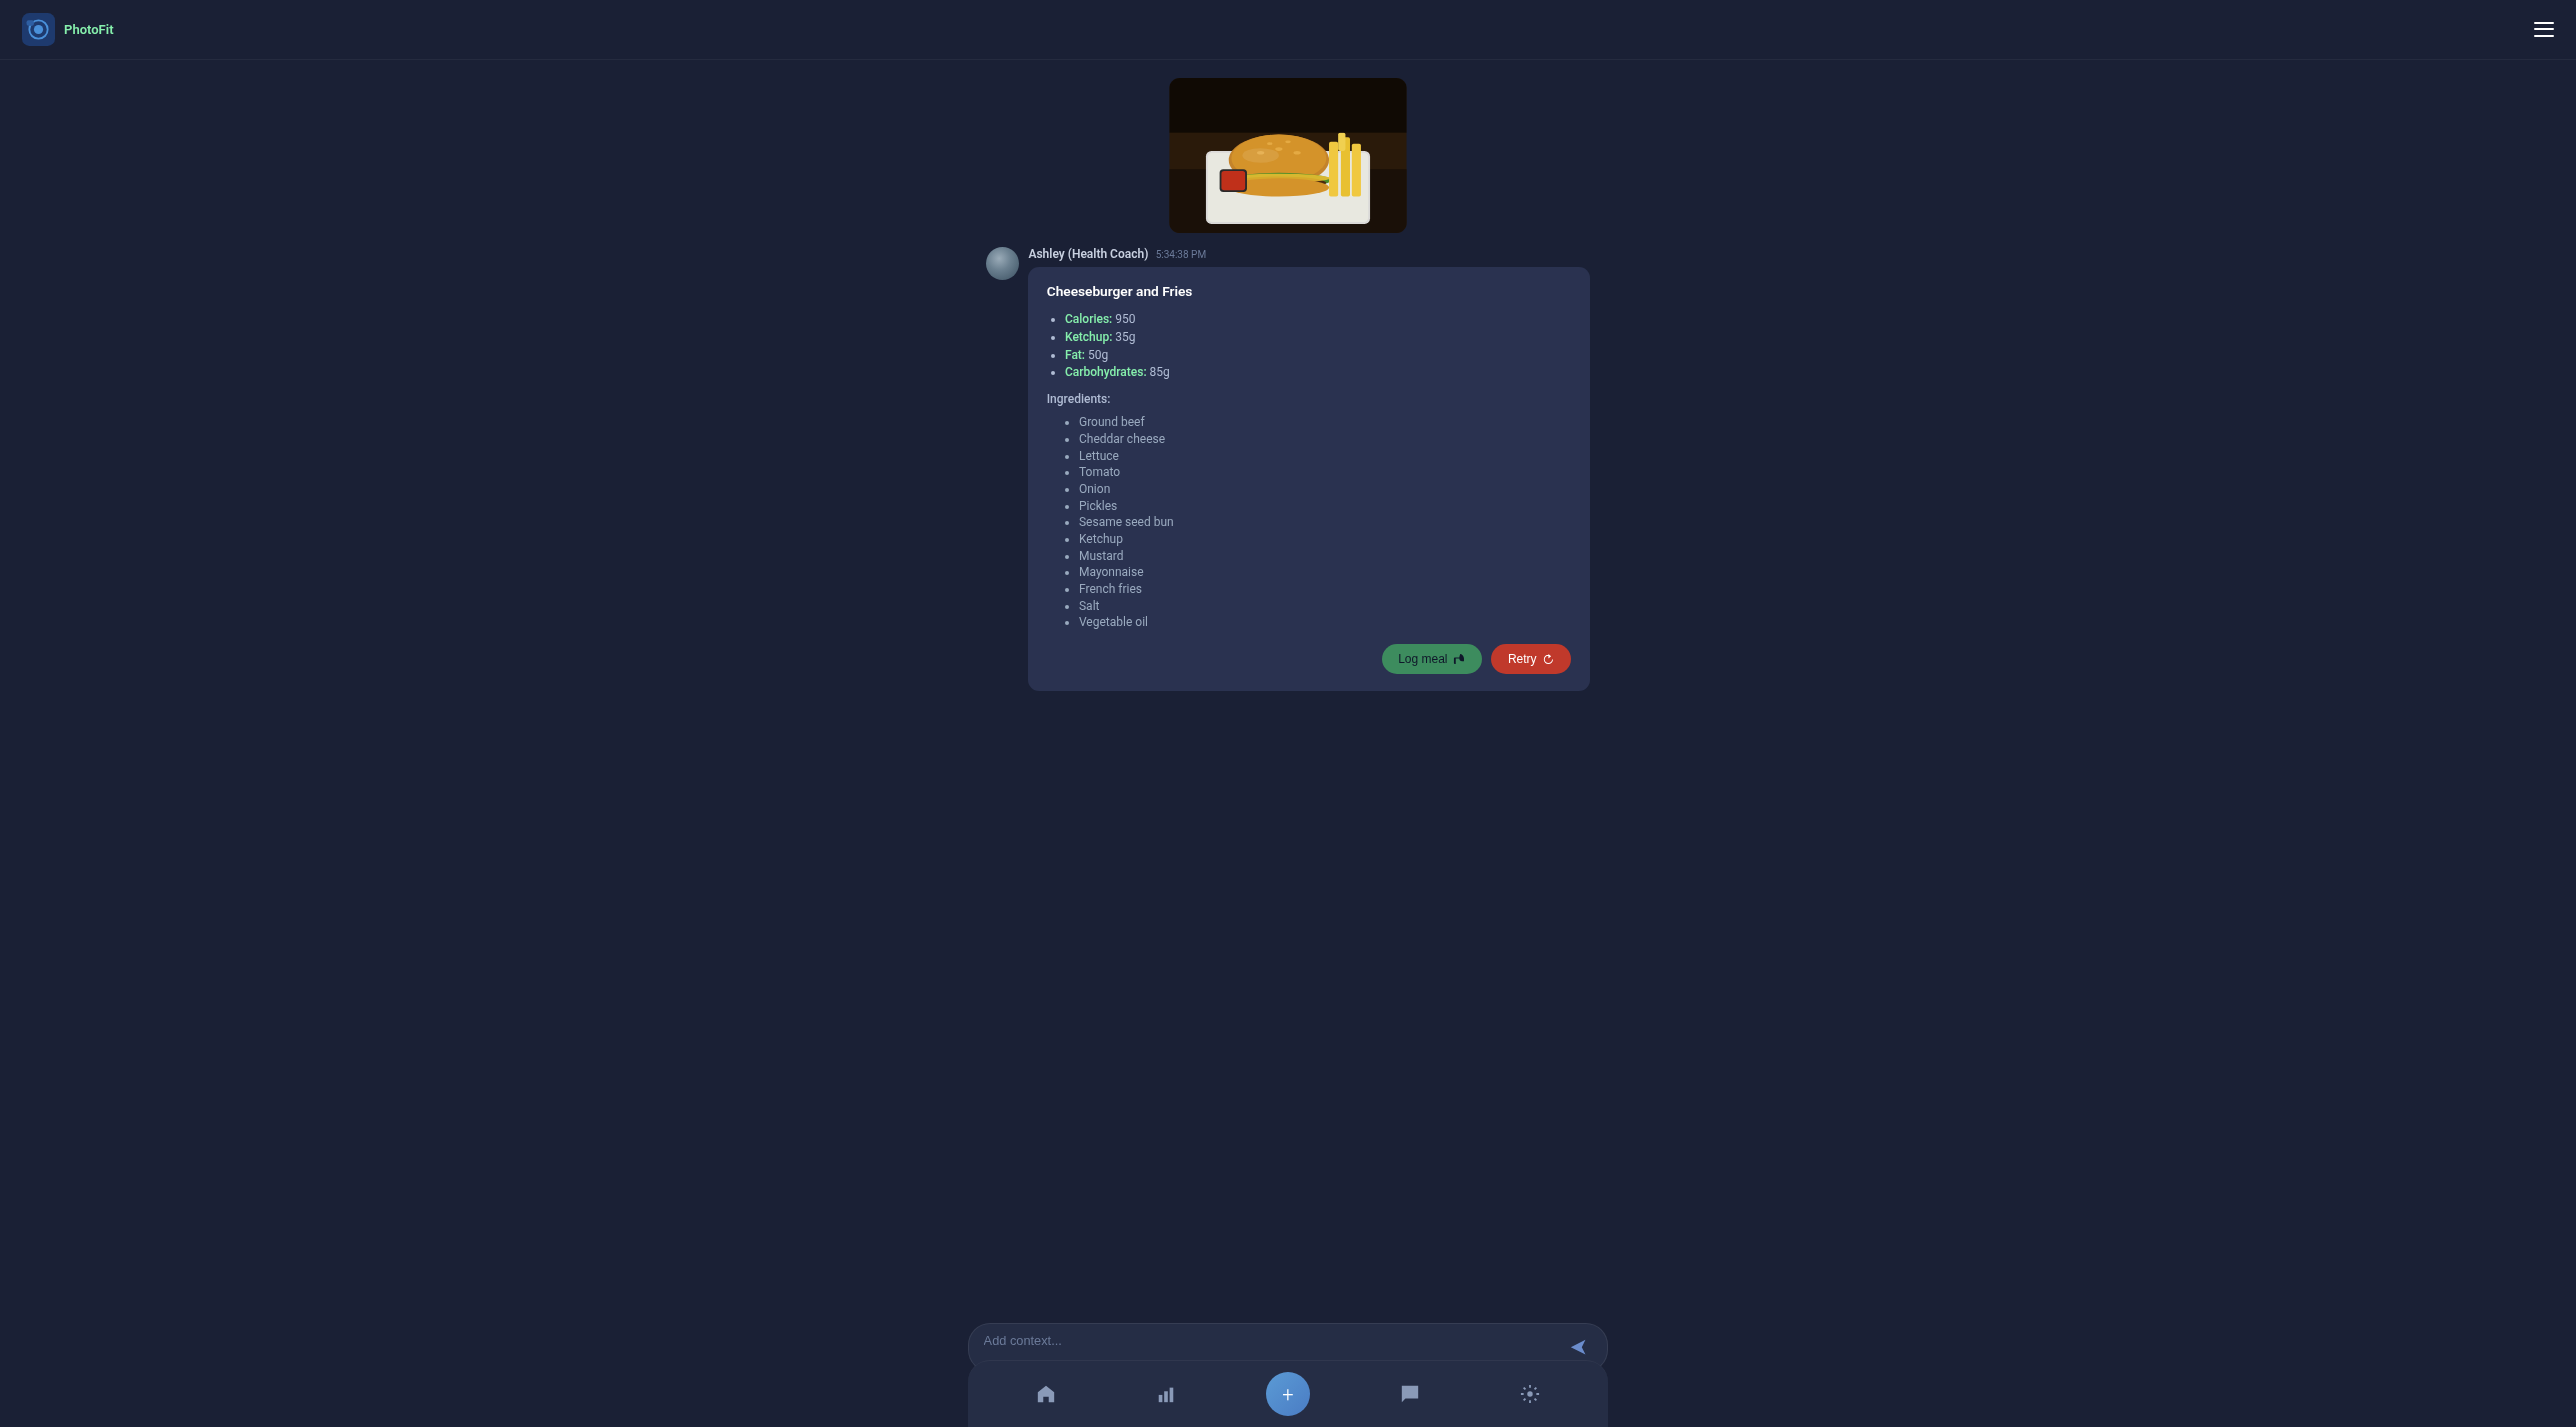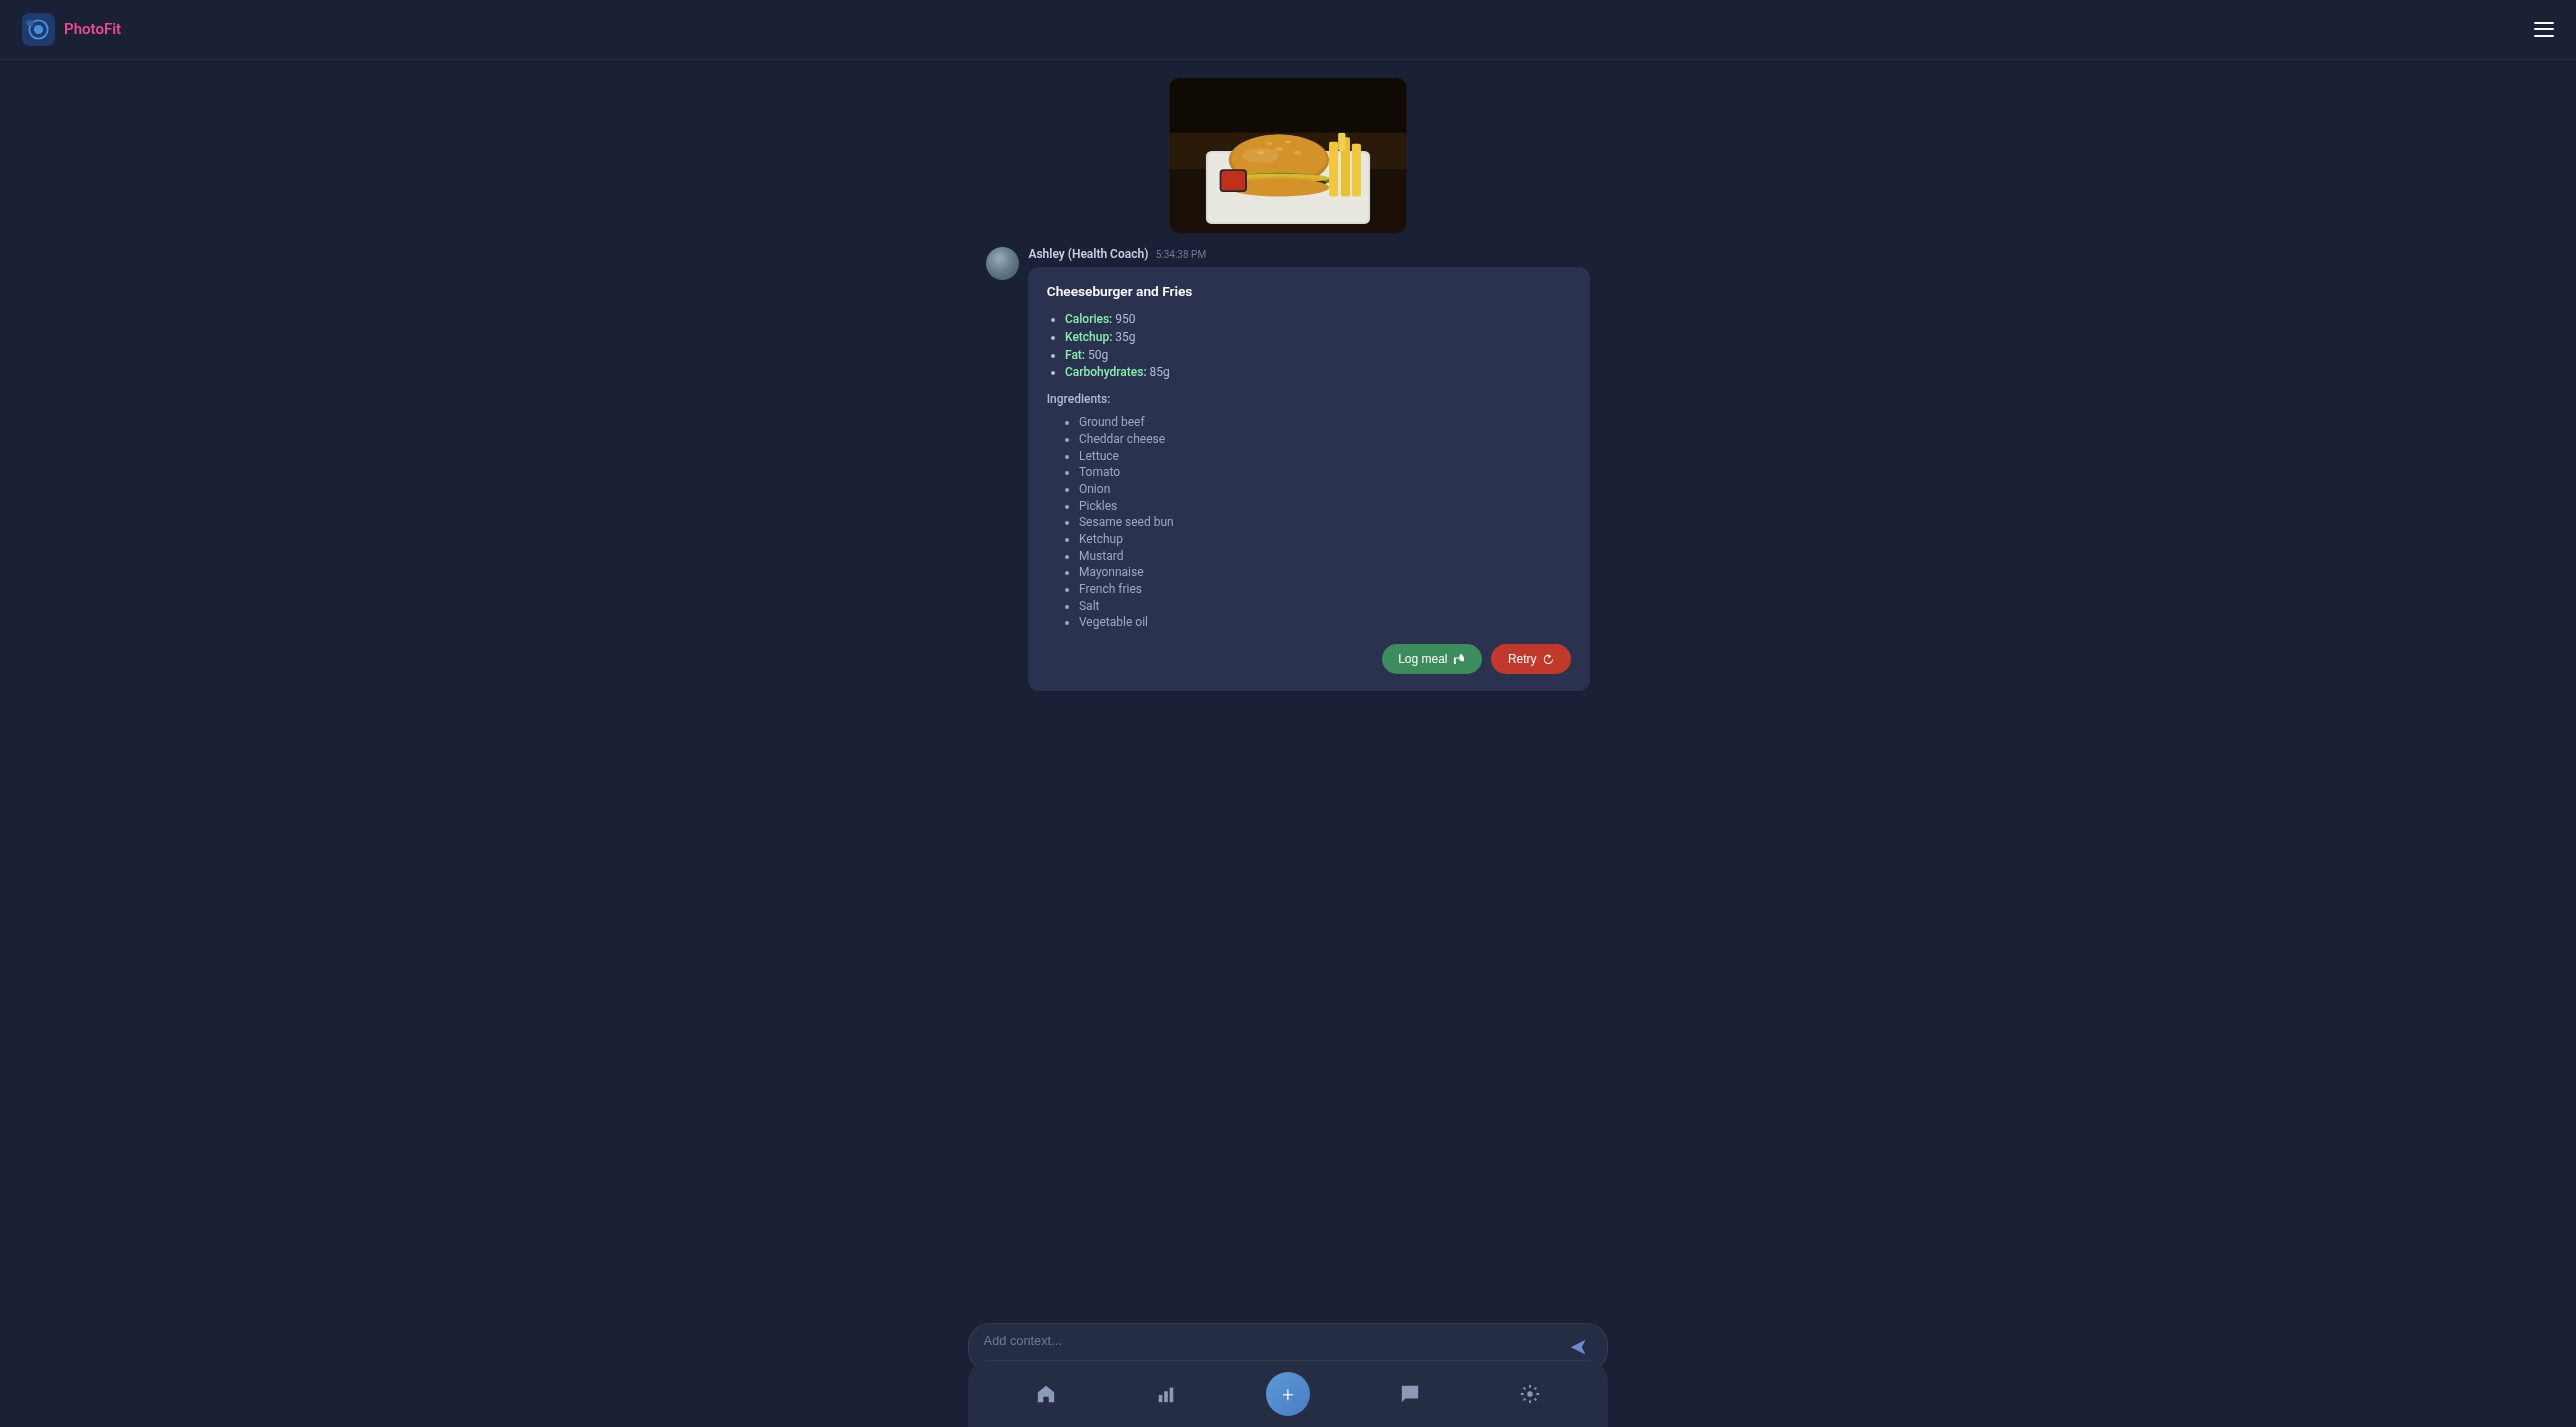--- a/index.html
+++ b/index.html
@@ -35,23 +35,23 @@
       align-items: center;
       gap: 9.1px;
     }
 
     .logo-icon {
       width: 33px;
       height: 33px;
     }
 
     .app-title {
-      font-size: 15px;
+      font-size: 13px;
       font-weight: 600;
-      color: #ec4899;
+      color: #86efac;
     }
 
     .hamburger-icon {
       display: flex;
       flex-direction: column;
       gap: 4.6px;
       cursor: pointer;
     }
 
     .hamburger-icon span {
@@ -187,21 +187,21 @@
     
     .action-buttons {
       display: flex;
       justify-content: flex-end;
       gap: 9.1px;
       margin-top: 9.1px;
     }
 
     .btn-log-meal {
       background-color: #3d8c5e;
-      color: #ffffff;
+      color: #0f172a;
       border: none;
       border-radius: 18.3px;
       padding: 8.2px 16.5px;
       font-size: 12px;
       font-weight: 500;
       cursor: pointer;
       display: flex;
       align-items: center;
       gap: 5.5px;
     }

